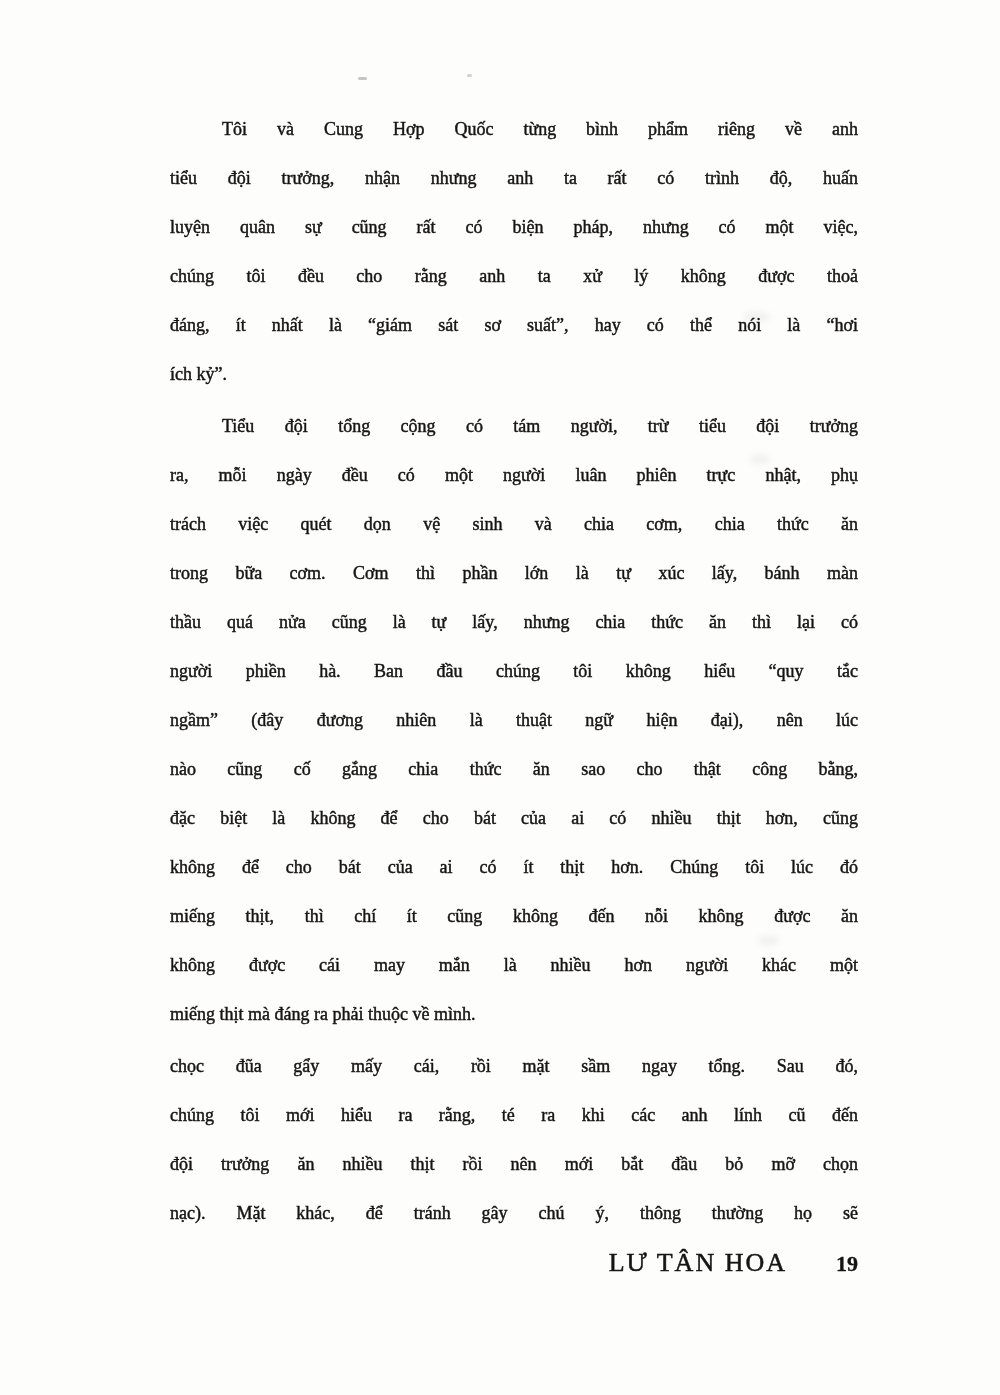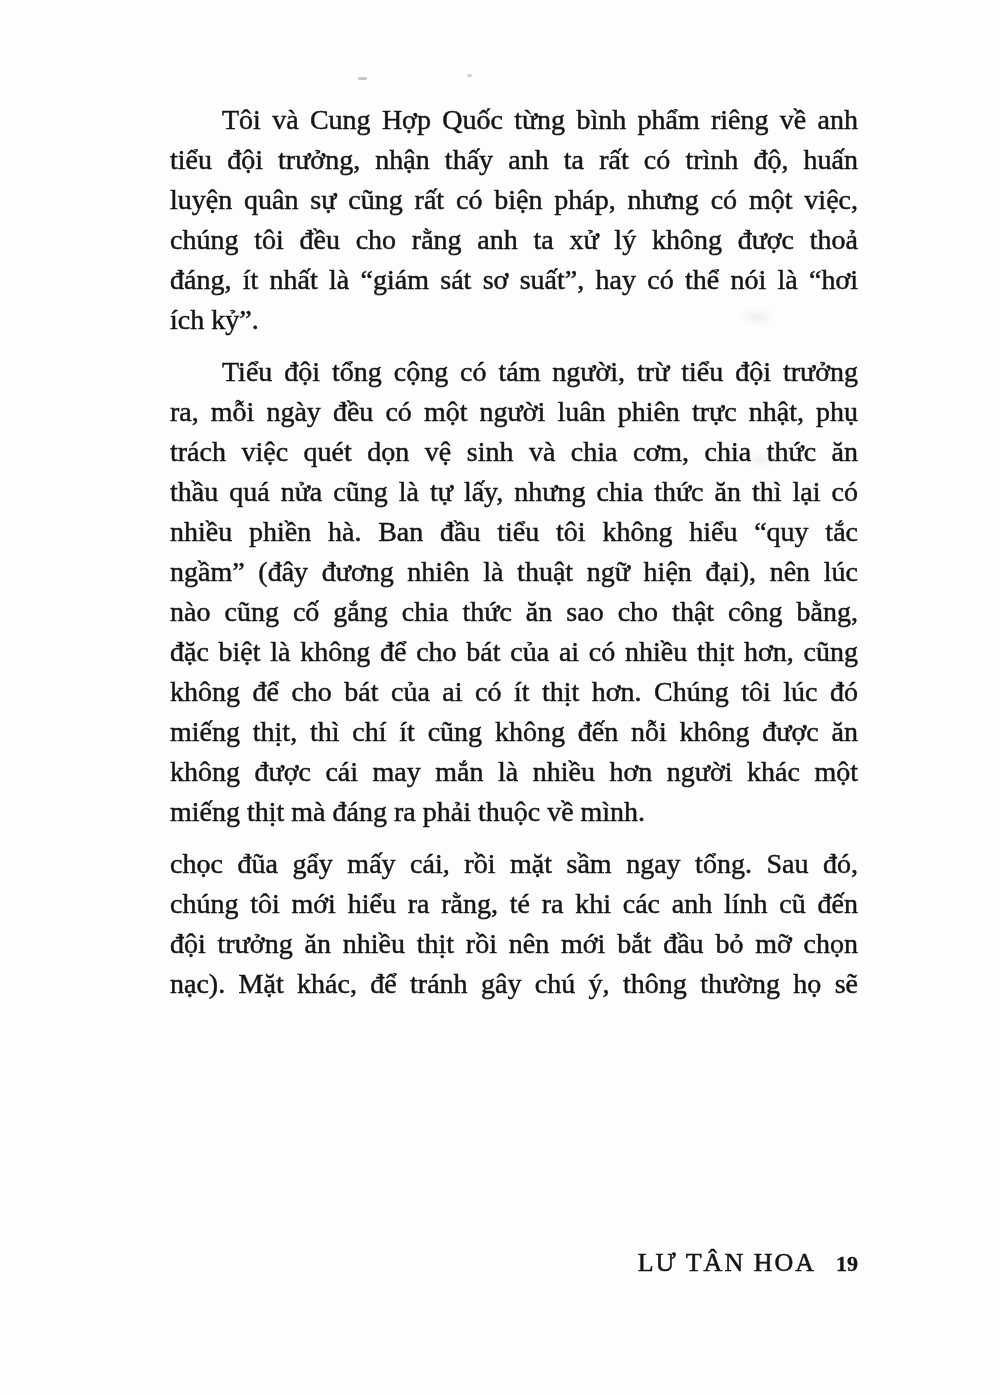--- a/index.html
+++ b/index.html
@@ -18,38 +18,39 @@
   }
   .text-block {
     position: absolute;
     left: 170px;
     top: 100px;
     width: 688px;
   }
   .para { margin: 0; padding: 0; }
   .para + .para { margin-top: 12px; }
   .line {
-    font-size: 28px;
+    font-size: 18px;
     line-height: 40px;
     white-space: nowrap;
     text-align: justify;
     text-align-last: justify;
+    margin-top: 9px;
     -webkit-text-stroke: 0.45px currentColor;
   }
   .line.first { text-indent: 52px; }
   .line.last  { text-align-last: left; }
   .footer {
     position: absolute;
     left: 170px;
     top: 1248px;
     width: 688px;
     display: flex;
     justify-content: flex-end;
     align-items: baseline;
-    gap: 20px;
+    gap: 49px;
   }
   .footer-author {
     font-size: 26px;
     letter-spacing: 2px;
     -webkit-text-stroke: 0.5px currentColor;
   }
   .footer-page {
     font-size: 22px;
     font-weight: bold;
     -webkit-text-stroke: 0.3px currentColor;
@@ -72,32 +73,33 @@
   <span class="speck s1"></span>
   <span class="speck s2"></span>
   <span class="smudge sm1"></span>
   <span class="smudge sm2"></span>
   <span class="smudge sm3"></span>
   <span class="smudge sm4"></span>
 
   <div class="text-block">
       <div class="para">
         <div class="line first">Tôi và Cung Hợp Quốc từng bình phẩm riêng về anh</div>
-        <div class="line">tiểu đội trưởng, nhận thấy anh ta rất có trình độ, huấn</div>
+        <div class="line">tiểu đội trưởng, nhận nhưng anh ta rất có trình độ, huấn</div>
         <div class="line">luyện quân sự cũng rất có biện pháp, nhưng có một việc,</div>
         <div class="line">chúng tôi đều cho rằng anh ta xử lý không được thoả</div>
         <div class="line">đáng, ít nhất là “giám sát sơ suất”, hay có thể nói là “hơi</div>
         <div class="line last">ích kỷ”.</div>
       </div>
       <div class="para">
         <div class="line first">Tiểu đội tổng cộng có tám người, trừ tiểu đội trưởng</div>
         <div class="line">ra, mỗi ngày đều có một người luân phiên trực nhật, phụ</div>
         <div class="line">trách việc quét dọn vệ sinh và chia cơm, chia thức ăn</div>
+        <div class="line">trong bữa cơm. Cơm thì phần lớn là tự xúc lấy, bánh màn</div>
         <div class="line">thầu quá nửa cũng là tự lấy, nhưng chia thức ăn thì lại có</div>
-        <div class="line">nhiều phiền hà. Ban đầu tiểu tôi không hiểu “quy tắc</div>
+        <div class="line">người phiền hà. Ban đầu chúng tôi không hiểu “quy tắc</div>
         <div class="line">ngầm” (đây đương nhiên là thuật ngữ hiện đại), nên lúc</div>
         <div class="line">nào cũng cố gắng chia thức ăn sao cho thật công bằng,</div>
         <div class="line">đặc biệt là không để cho bát của ai có nhiều thịt hơn, cũng</div>
         <div class="line">không để cho bát của ai có ít thịt hơn. Chúng tôi lúc đó</div>
         <div class="line">miếng thịt, thì chí ít cũng không đến nỗi không được ăn</div>
         <div class="line">không được cái may mắn là nhiều hơn người khác một</div>
         <div class="line last">miếng thịt mà đáng ra phải thuộc về mình.</div>
       </div>
       <div class="para">
         <div class="line">chọc đũa gẩy mấy cái, rồi mặt sầm ngay tổng. Sau đó,</div>

